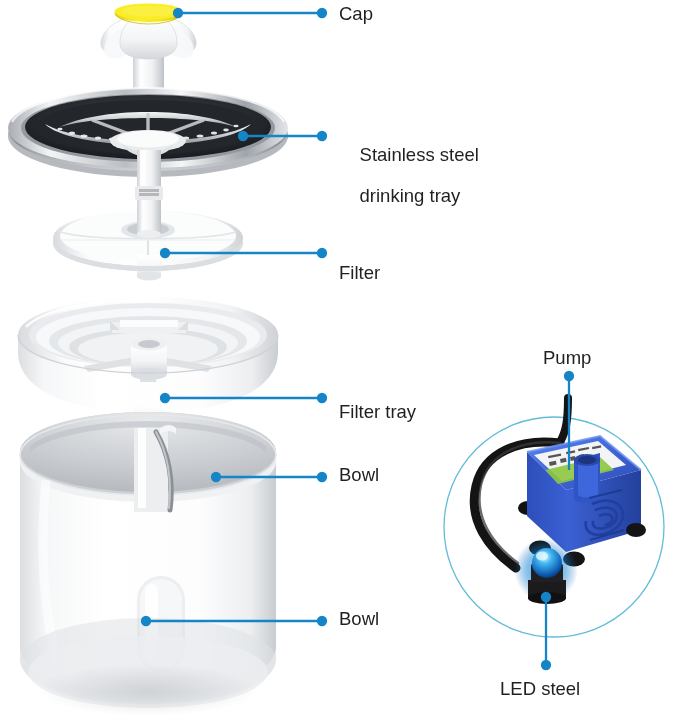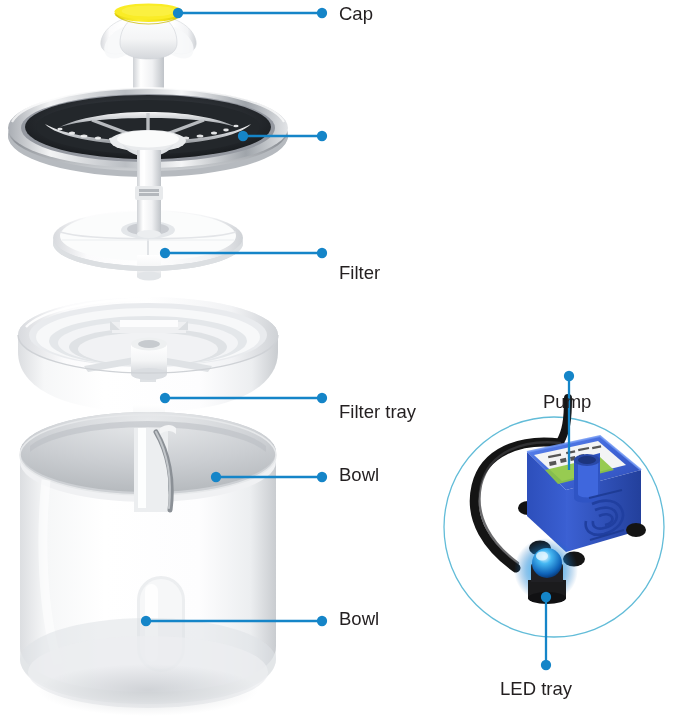--- a/index.html
+++ b/index.html
@@ -390,26 +390,30 @@
       <g>
         <line x1="546" y1="597" x2="546" y2="665"></line>
         <circle cx="546" cy="597" r="4"></circle>
           <circle cx="546" cy="665" r="4"></circle>
       </g>
     </g>
   </svg>
 
   <div class="lbl" style="left:339px; top:3px;">Cap</div>
 
+  <div class="lbl two" style="left:339px; top:124px;">
+    <span>Stainless steel</span><br>
+    <span>drinking tray</span>
+  </div>
 
   <div class="lbl" style="left:339px; top:242px;margin-top:20px;">Filter</div>
 
   <div class="lbl" style="left:339px; top:388px;margin-top:13px;">Filter tray</div>
 
   <div class="lbl" style="left:339px; top:464px;">Bowl</div>
 
   <div class="lbl" style="left:339px; top:608px;">Bowl</div>
 
-  <div class="lbl" style="left:543px; top:347px;margin-top:44px;">Pump</div>
-
-  <div class="lbl" style="left:500px; top:678px;">LED tray</div>
+  <div class="lbl" style="left:543px; top:347px;">Pump</div>
+
+  <div class="lbl" style="left:500px; top:678px;">LED steel</div>
 
 </div>
 
 </body></html>

